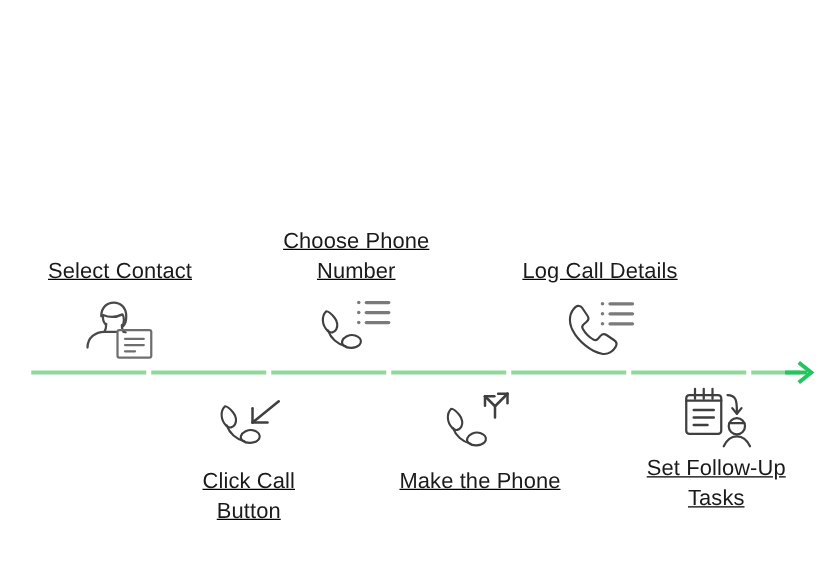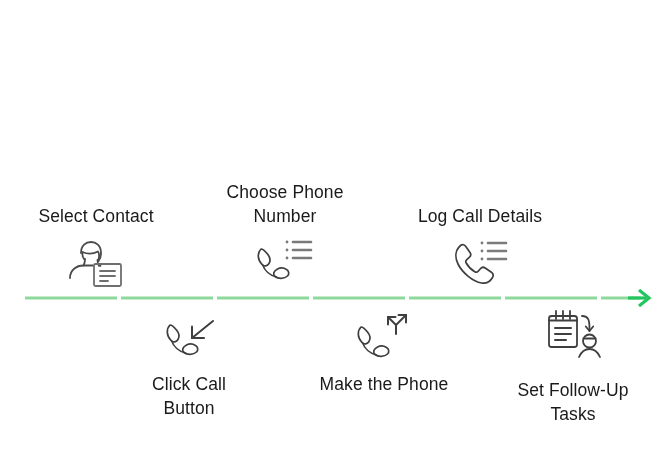--- a/index.html
+++ b/index.html
@@ -28,20 +28,21 @@
   }
 
   
   .milestone {
     position: absolute;
     width: 180px;
     margin-left: -90px;       
     display: flex;
     flex-direction: column;
     align-items: center;
+    text-decoration: underline;
   }
   .milestone.above { }
   .milestone.below { }
 
   .ms-label {
     font-size: 17.5px;
     line-height: 24px;
     color: #1a1a1a;
     text-align: center;
     letter-spacing: 0.1px;
@@ -88,21 +89,21 @@
         <path d="M32 28.5 L33.5 28.8"></path>
 
         <rect x="27" y="27" width="27" height="22" rx="1.5" stroke="#6e6e6e"></rect>
         <line x1="33" y1="34" x2="48" y2="34" stroke="#6e6e6e"></line>
         <line x1="33" y1="39" x2="48" y2="39" stroke="#6e6e6e"></line>
         <line x1="33" y1="44" x2="41" y2="44" stroke="#6e6e6e"></line>
       </svg>
     </div>
   </div>
 
-  <div class="milestone below" style="left:189px; top:310px;">
+  <div class="milestone below" style="left:199px; top:310px;">
     <div class="ms-icon">
       <svg width="58" height="50" viewBox="0 0 58 50" fill="none" stroke="#3f3f3f" stroke-width="1.7" stroke-linecap="round" stroke-linejoin="round">
 
         <path d="M10 14 C6 18 6.5 25 11 29.5 C13.5 32 16.5 31 18 28.5 C19.5 26 19 22 16.5 19 C14.5 16.5 12 14 10 14 Z"></path>
 
         <path d="M11.5 29.5 C13.5 35.5 19 40.5 25.5 42"></path>
 
         <path d="M26.5 34 C22.5 36 21.5 39.5 24 41.5 C27 44 33.5 44 36.5 41 C38.5 39 38 36 35.5 34.5 C32.5 32.5 29 32.8 26.5 34 Z"></path>
 
         <path d="M53 10 L32 27" stroke="#3f3f3f" stroke-width="2"></path>
@@ -187,17 +188,17 @@
 
         <path d="M38 8 C45 8 45.5 13 45.5 21" stroke-width="1.8"></path>
         <path d="M45.5 23 L41.8 18.5" stroke-width="1.8"></path>
         <path d="M45.5 23 L49.2 18.5" stroke-width="1.8"></path>
 
         <circle cx="45.5" cy="33" r="6.5"></circle>
         <line x1="39.5" y1="30.5" x2="51.5" y2="30.5"></line>
         <path d="M35 49 C37.5 43.5 41 41 45.5 41 C50 41 53.5 43.5 56 49"></path>
       </svg>
     </div>
-    <div class="ms-label" style="margin-top:18px;">Set Follow-Up
+    <div class="ms-label" style="margin-top:2px;">Set Follow-Up
 Tasks</div>
   </div>
 
 </div>
 
 </body></html>

